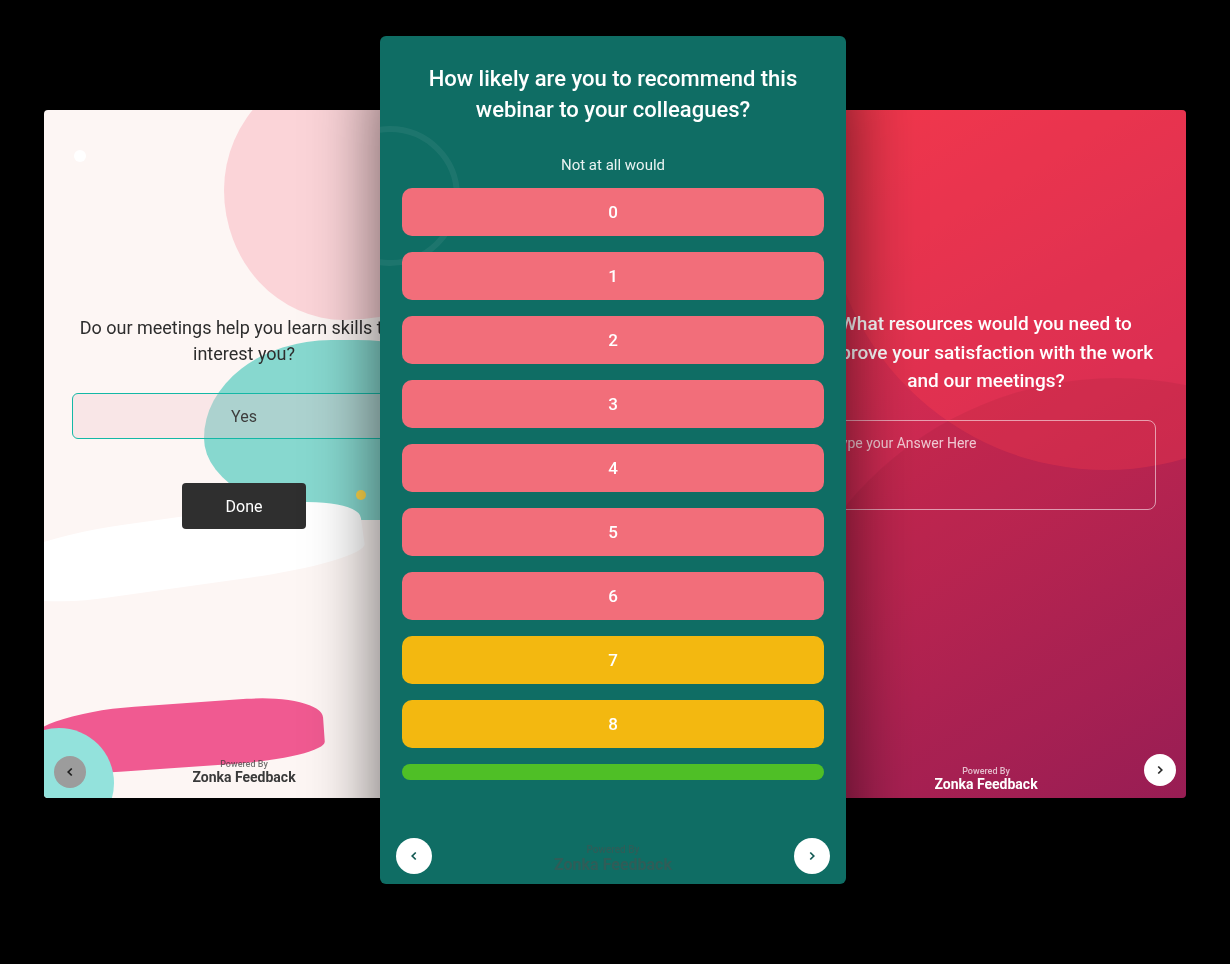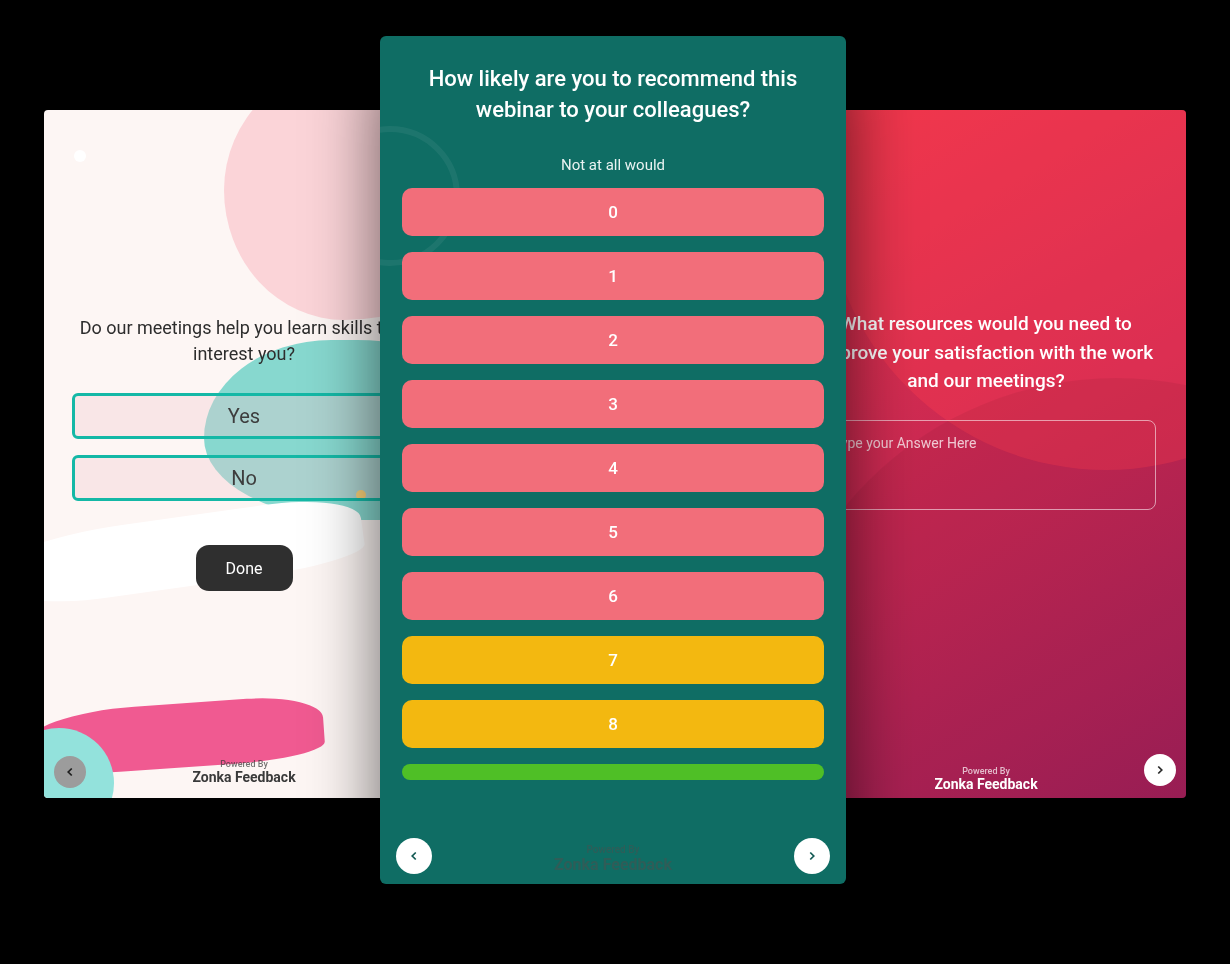--- a/index.html
+++ b/index.html
@@ -25,26 +25,26 @@
   .left-dot { position:absolute; width:12px; height:12px; left:30px; top:40px; background:#fff; border-radius:50%; }
   .left-ydot { position:absolute; width:10px; height:10px; right:78px; top:380px; background:#ffd84d; border-radius:50%; }
   .left-stroke1 { position:absolute; width:380px; height:70px; left:-60px; bottom:210px; background:#fff; border-radius:60% 40% 50% 50% / 80% 60% 40% 80%; transform:rotate(-8deg); }
   .left-stroke2 { position:absolute; width:300px; height:64px; left:-20px; bottom:30px; background:#f05a91; border-radius:60% 40% 50% 50% / 80% 60% 40% 80%; transform:rotate(-4deg); }
   .left-content { position:relative; padding:0 28px; height:100%; }
   .left-q { color:#2d2d2d; font-size:18px; text-align:center; padding-top:205px; line-height:1.45; }
   .left-options { margin-top:26px; }
   .opt-btn {
     display:block; width:100%; height:46px; margin-bottom:16px;
     background:rgba(240,200,205,0.35);
-    border:3px solid #14b8a6; border-radius:6px;
-    color:#3d3d3d; font-size:20px; cursor:pointer;
+    border:1px solid #14b8a6; border-radius:6px;
+    color:#3d3d3d; font-size:16px; cursor:pointer;
   }
   .done-btn {
-    display:block; width:97px; height:46px; margin:44px auto 0;
-    background:#2f2f2f; color:#fff; border:none; border-radius:13px;
+    display:block; width:124px; height:46px; margin:44px auto 0;
+    background:#2f2f2f; color:#fff; border:none; border-radius:4px;
     font-size:16px; cursor:pointer;
   }
   .left-footer { position:absolute; bottom:4px; left:0; right:0; height:44px; display:flex; align-items:center; justify-content:center; }
   .left-corner { position:absolute; left:-40px; bottom:-40px; width:110px; height:110px; background:#93e2dc; border-radius:50%; }
   .left-prev { position:absolute; left:10px; bottom:6px; width:32px; height:32px; border-radius:50%; background:#9c9c9c; display:flex; align-items:center; justify-content:center; color:#1f1f1f; cursor:pointer; }
   .left-brand { text-align:center; color:#3a3a3a; font-weight:700; font-size:14px; }
   .left-brand .pb { display:block; font-size:9px; font-weight:500; opacity:.7; }
 
   
   .card-right {
@@ -110,21 +110,20 @@
     <div class="left-stroke1"></div>
     <div class="left-stroke2"></div>
     <div class="left-dot"></div>
     <div class="left-ydot"></div>
     <div class="left-corner"></div>
   </div>
   <div class="left-content">
     <div class="left-q">Do our meetings help you learn skills that interest you?</div>
     <div class="left-options">
       <button class="opt-btn">Yes</button>
-      <button class="opt-btn">No</button>
     </div>
     <button class="done-btn">Done</button>
   </div>
   <div class="left-footer">
     <div class="left-prev chev">
       <span>
         <svg viewBox="0 0 24 24" fill="none" stroke="currentColor" stroke-width="3">
             <polyline points="15 18 9 12 15 6"></polyline>
           </svg>
       </span>

